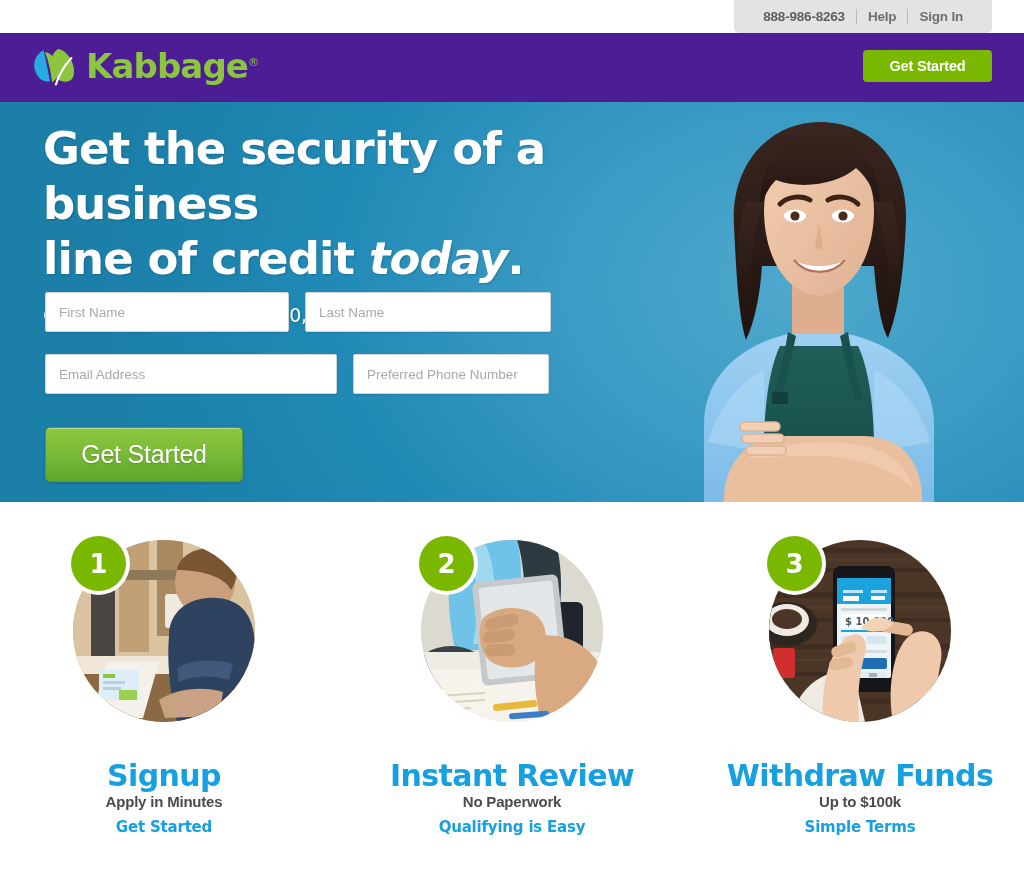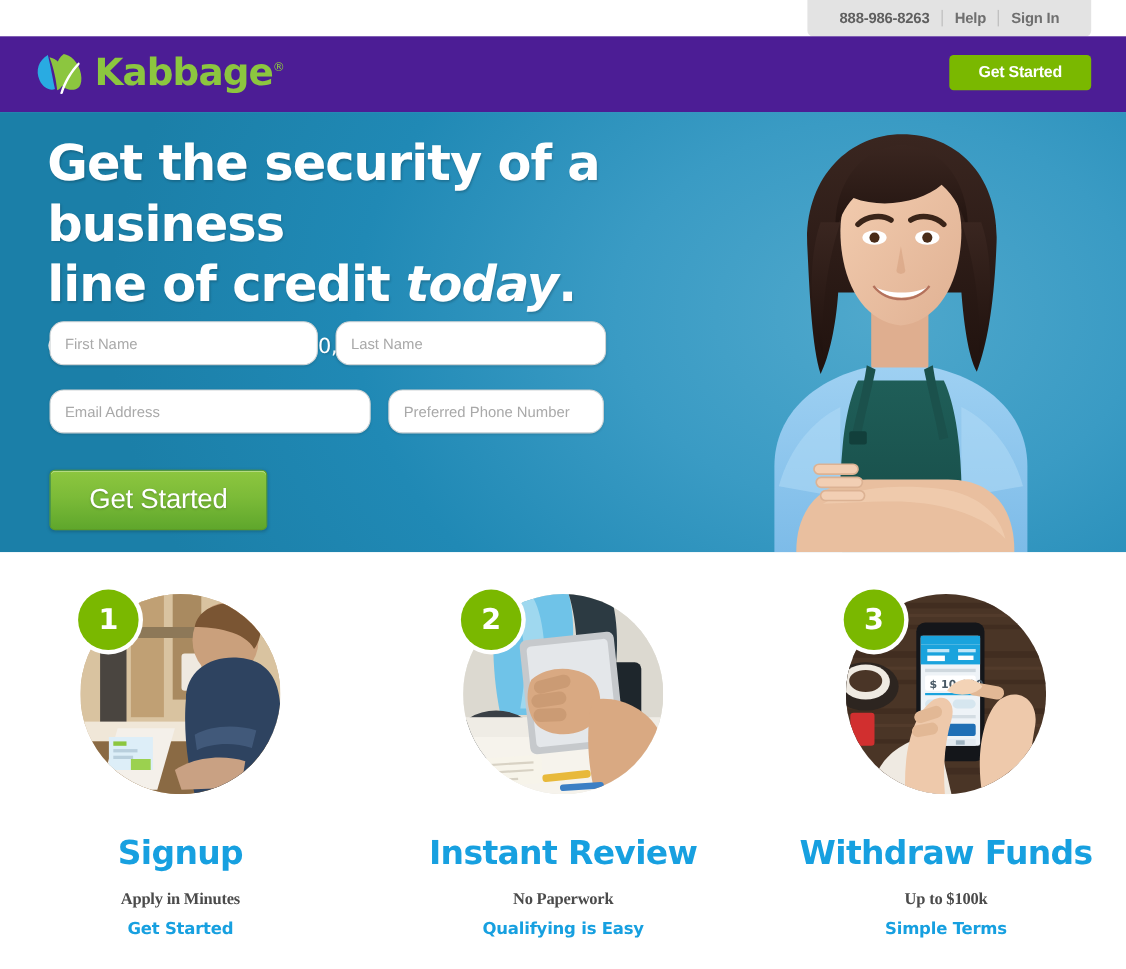--- a/index.html
+++ b/index.html
@@ -122,21 +122,21 @@
     font-family: "DejaVu Sans", sans-serif;
   }
 
   
   .hero-form { position: absolute; left: 45px; top: 190px; width: 510px; }
   .field-row { display: flex; gap: 16px; margin-bottom: 22px; }
   .field {
     height: 40px;
     background: #ffffff;
     border: 1px solid #cfd4d6;
-    border-radius: 13px;
+    border-radius: 2px;
     padding: 0 13px;
     font-size: 13.5px;
     color: #333;
     font-family: "Liberation Sans", sans-serif;
     outline: none;
     box-shadow: 0 1px 2px rgba(0,0,0,0.10);
   }
   .field::placeholder { color: #a9a9a9; }
   .field.w-first { width: 244px; }
   .field.w-last  { width: 246px; }
@@ -208,27 +208,26 @@
   .step-title {
     margin-top: 36px;
     color: #17a0e0;
     font-size: 30px;
     font-weight: bold;
     letter-spacing: -0.6px;
     white-space: nowrap;
     font-family: "DejaVu Sans", sans-serif;
   }
   .step-desc {
-    margin-top: 17px;
     color: #4b4b4b;
     font-size: 15px;
     font-weight: bold;
     letter-spacing: -0.2px;
     white-space: nowrap;
-    font-family: Liberation Serif, serif;
+    font-family: Liberation Sans, sans-serif;
   }
   .step-link {
     margin-top: 8px;
     color: #17a0e0;
     font-size: 15px;
     font-weight: bold;
     letter-spacing: -0.2px;
     text-decoration: none;
     white-space: nowrap;
     cursor: pointer;

